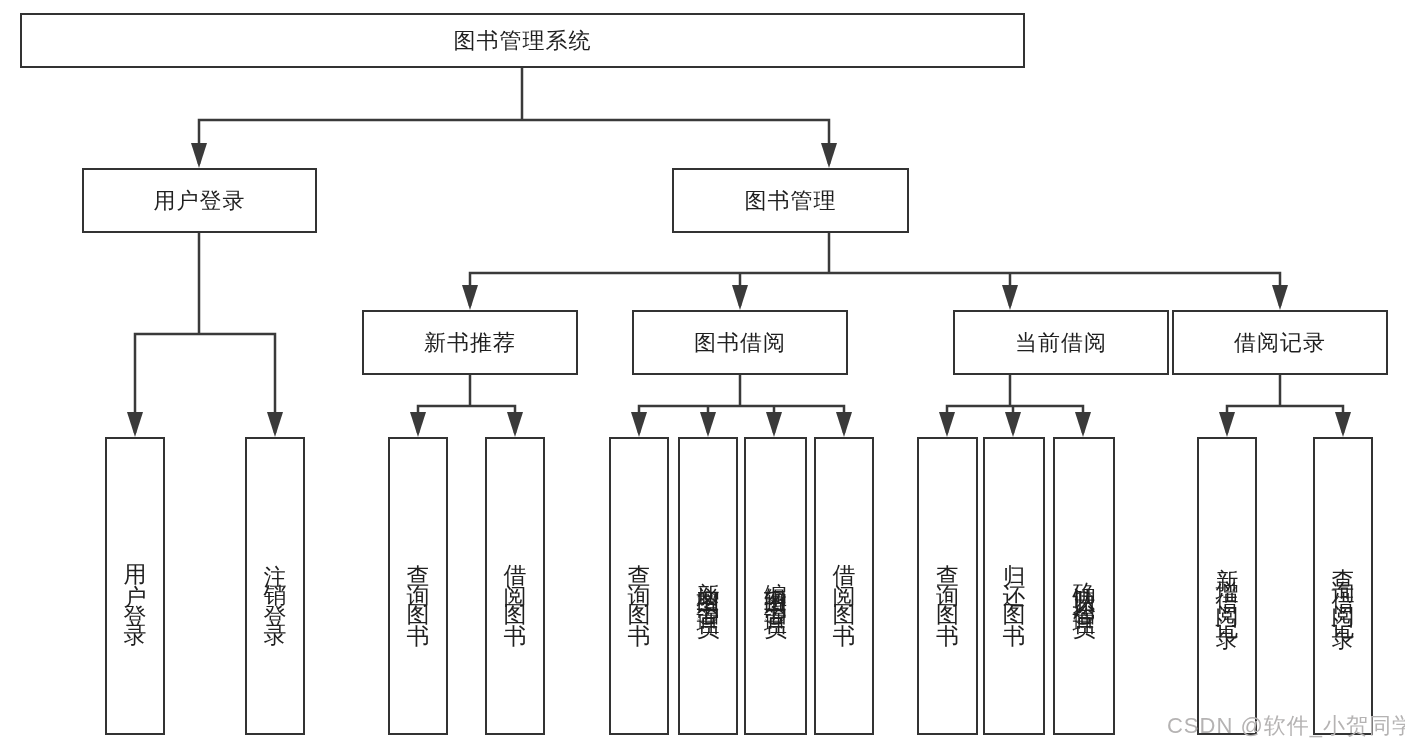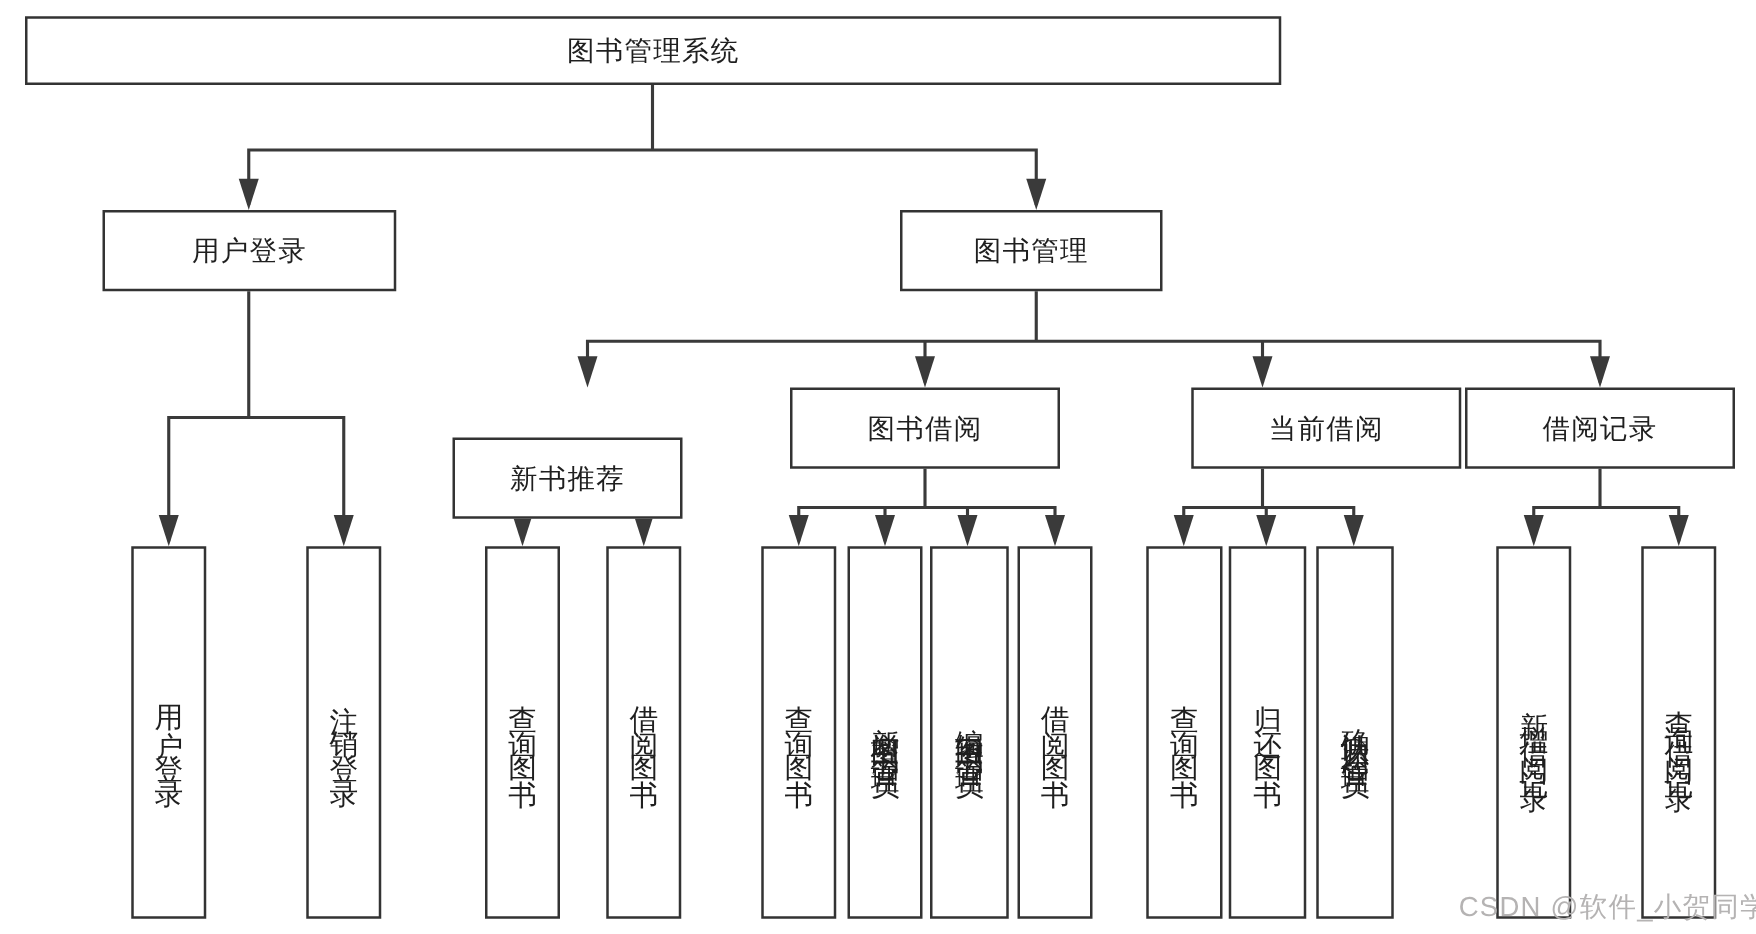--- a/index.html
+++ b/index.html
@@ -87,25 +87,25 @@
     </g>
   </svg>
 
   <div class="node hbox" style="left:20px;top:13px;width:1005px;height:55px;">
     <span>图书管理系统</span>
   </div>
 
   <div class="node hbox" style="left:82px;top:168px;width:235px;height:65px;">
     <span>用户登录</span>
   </div>
-  <div class="node hbox" style="left:720px;top:168px;width:210px;height:65px;">
+  <div class="node hbox" style="left:672px;top:168px;width:237px;height:65px;">
     <span>图书管理</span>
   </div>
 
-  <div class="node hbox" style="left:362px;top:310px;width:184px;height:65px;margin-top:40px;">
+  <div class="node hbox" style="left:362px;top:310px;width:216px;height:65px;">
     <span>新书推荐</span>
   </div>
   <div class="node hbox" style="left:632px;top:310px;width:216px;height:65px;justify-content:center;">
     <span>图书借阅</span>
   </div>
   <div class="node hbox" style="left:953px;top:310px;width:216px;height:65px;">
     <span>当前借阅</span>
   </div>
   <div class="node hbox" style="left:1172px;top:310px;width:216px;height:65px;">
     <span>借阅记录</span>

